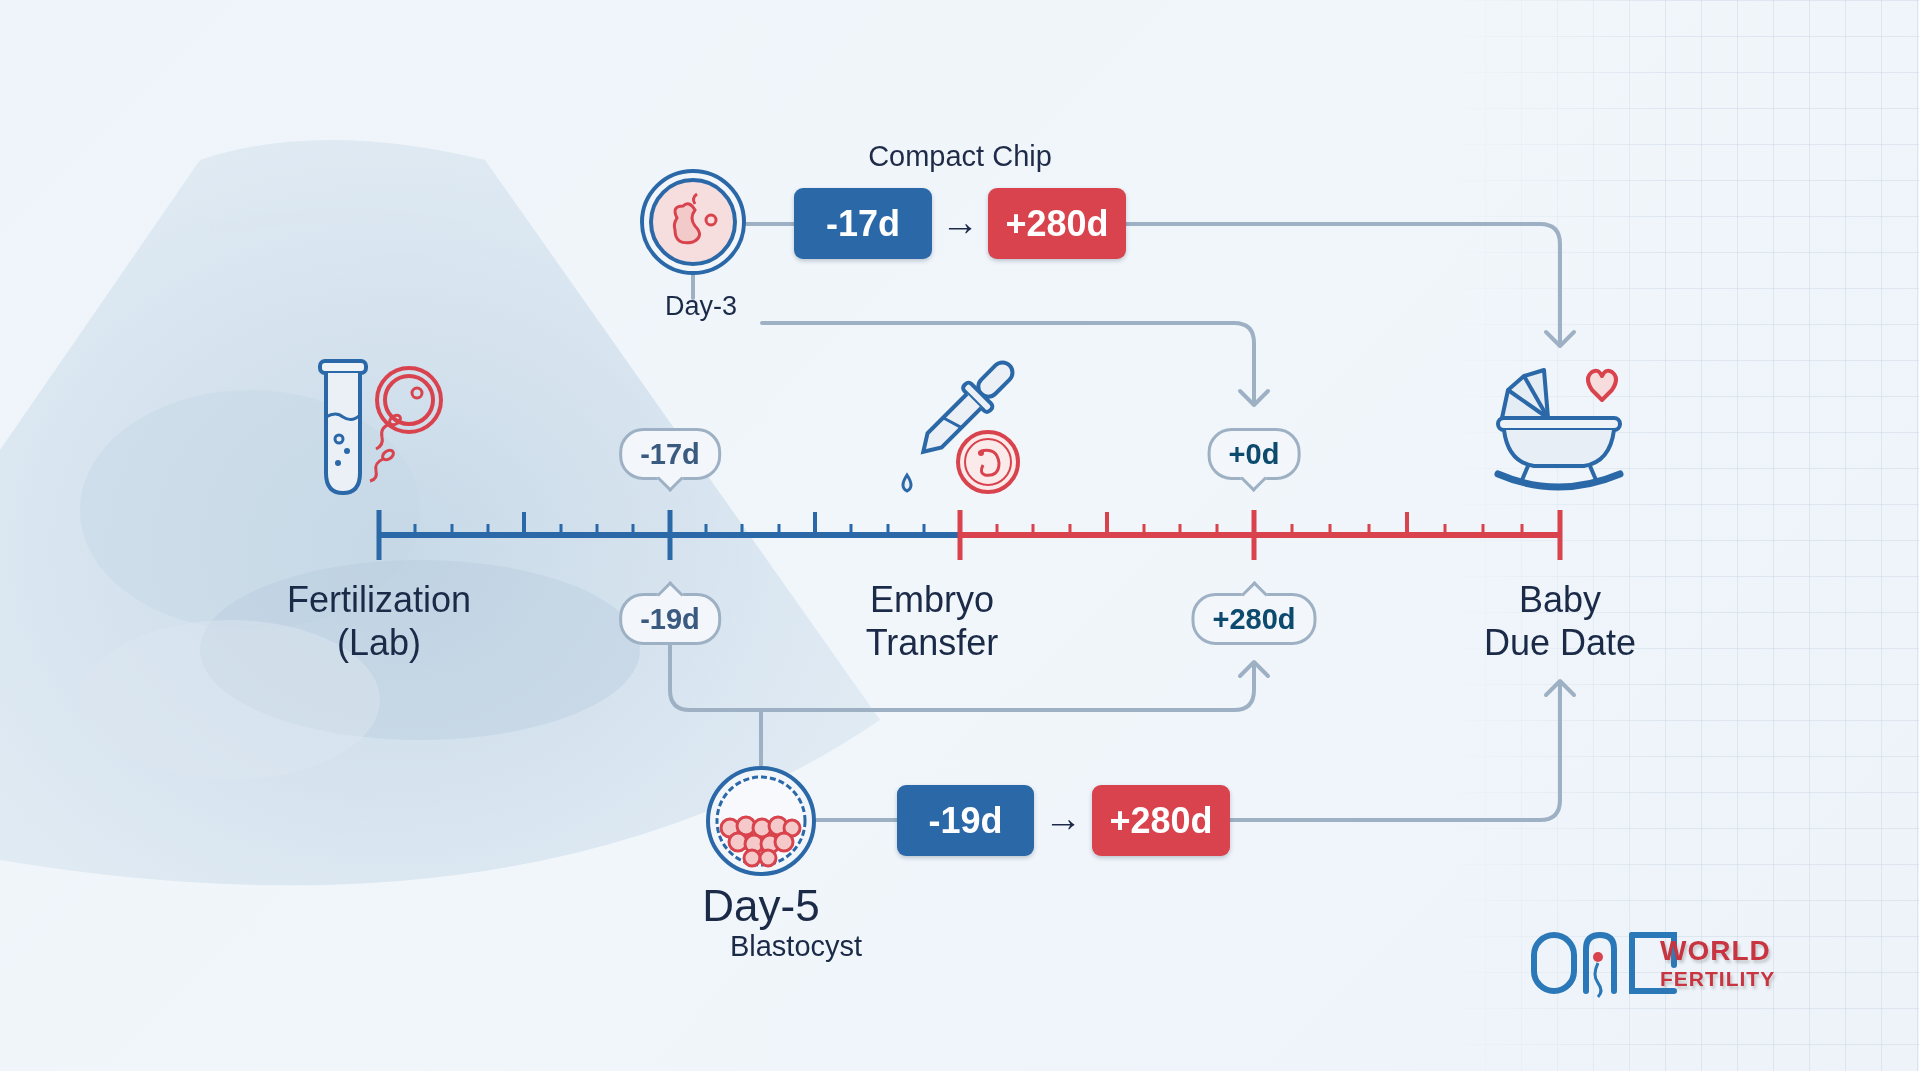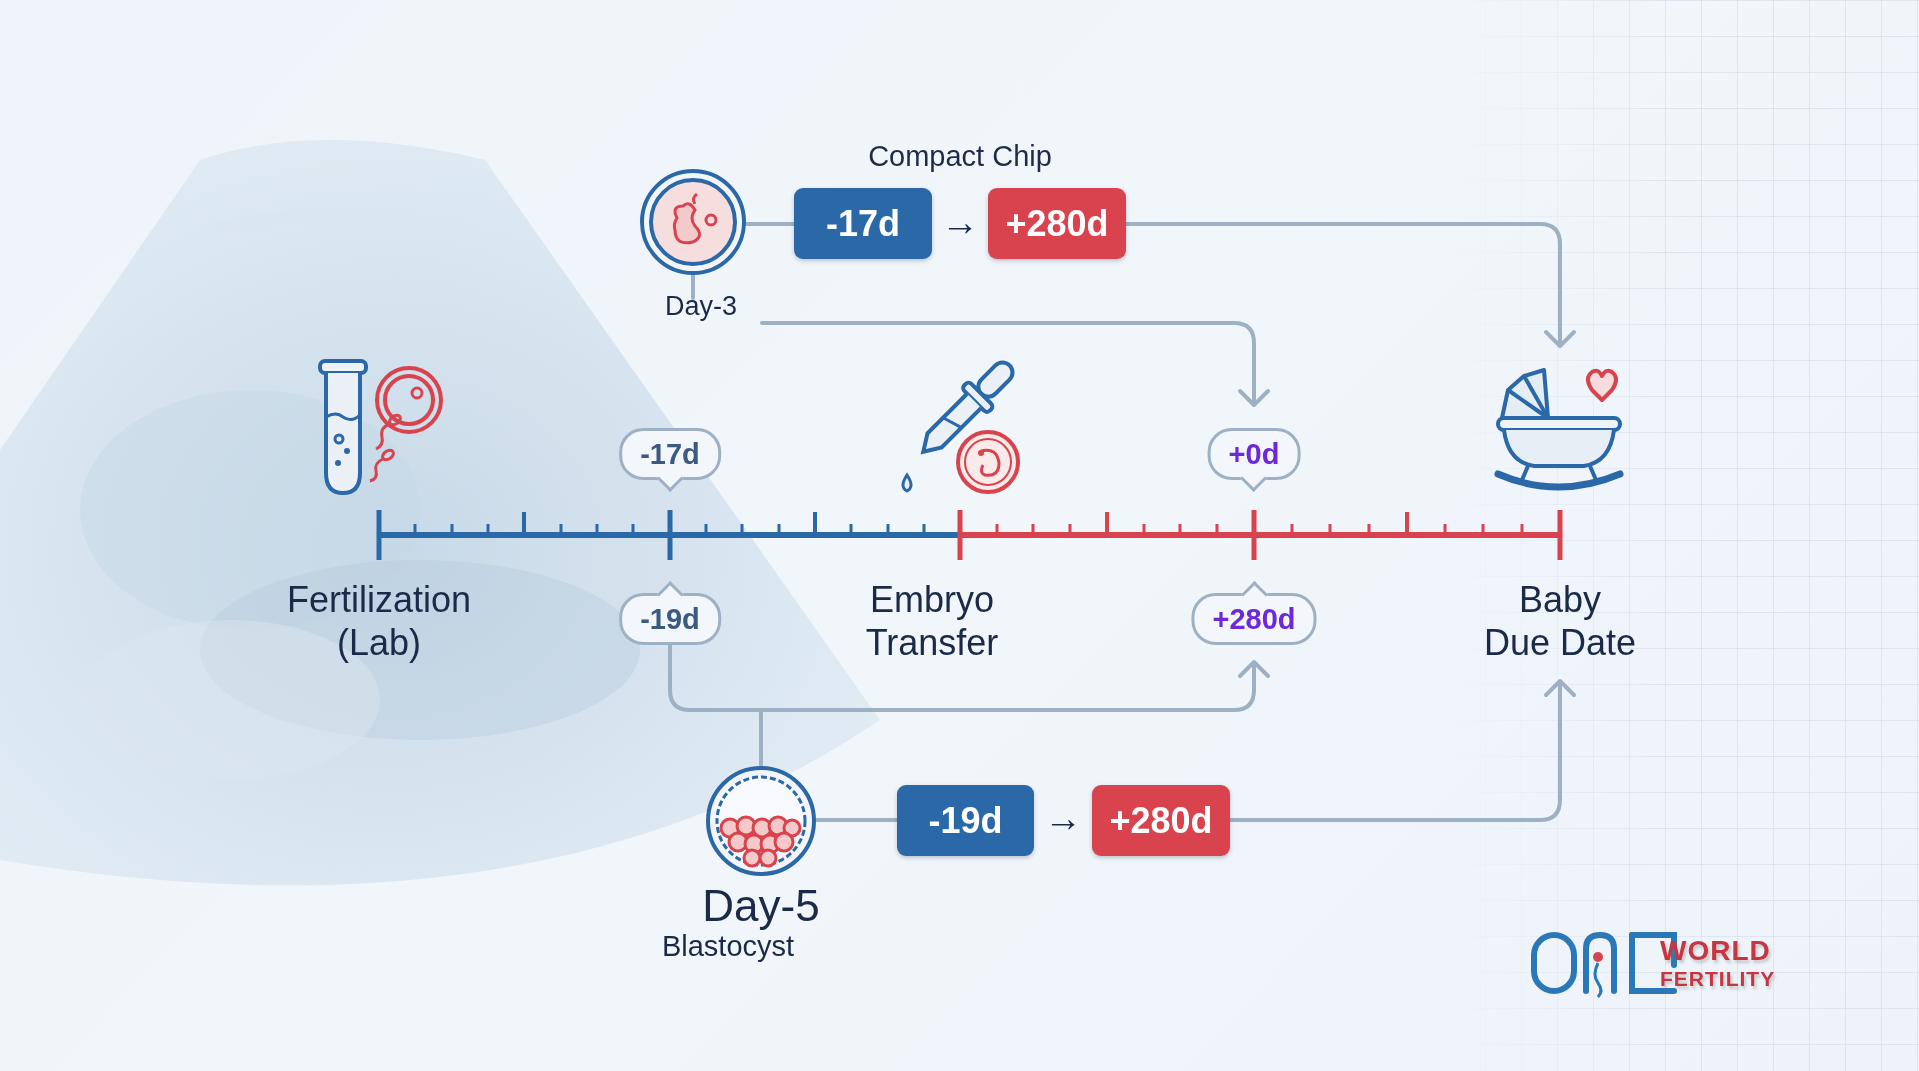--- a/index.html
+++ b/index.html
@@ -18,21 +18,21 @@
   .label{font-size:36px;color:#1b2a47;text-align:center;line-height:43px;transform:translateX(-50%);white-space:nowrap;}
   .sub{font-size:29px;color:#1b2a47;text-align:center;transform:translateX(-50%);white-space:nowrap;}
   .chip{position:absolute;border-radius:9px;color:#fff;font-size:36px;font-weight:bold;
         display:flex;align-items:center;justify-content:center;box-shadow:0 2px 4px rgba(30,50,80,.25);}
   .chip.blue{background:#2b68a8;}
   .chip.red{background:#d9434d;}
   .arrow{position:absolute;font-size:38px;color:#1b2a47;font-weight:bold;transform:translate(-50%,-50%);}
   .bubble{position:absolute;transform:translateX(-50%);height:46px;padding:0 18px;border:3px solid #9eb1c4;
           border-radius:24px;background:#f3f7fb;font-size:29px;font-weight:bold;display:flex;align-items:center;justify-content:center;white-space:nowrap;}
   .bubble.blue-text{color:#3a5a80;}
-  .bubble.red-text{color:#6d28d9;}
+  .bubble.red-text{color:#0c4a6e;}
   .bubble .tail{position:absolute;left:50%;width:16px;height:16px;background:#f3f7fb;border:3px solid #9eb1c4;transform:translateX(-50%) rotate(45deg);}
   .bubble.down .tail{bottom:-11px;border-top:none;border-left:none;}
   .bubble.up .tail{top:-11px;border-bottom:none;border-right:none;}
   .logo{position:absolute;left:1528px;top:925px;width:330px;height:75px;}
   .logo-text{position:absolute;left:132px;font-weight:bold;color:#c8343f;letter-spacing:1px;
              text-shadow:2px 3px 3px rgba(120,120,120,.35);}
 </style>
 </head>
 <body>
 
@@ -217,21 +217,21 @@
       <circle cx="88" cy="64" r="8"></circle>
     <circle cx="34" cy="78" r="9"></circle>
       <circle cx="50" cy="80" r="9"></circle>
       <circle cx="66" cy="80" r="9"></circle>
       <circle cx="80" cy="78" r="9"></circle>
     <circle cx="48" cy="94" r="8"></circle>
       <circle cx="64" cy="94" r="8"></circle>
   </g>
 </svg>
 <div class="abs label" style="left:761px;top:884px;font-size:44px;">Day-5</div>
-<div class="abs sub" style="left:728px;top:930px;">Blastocyst</div>
+<div class="abs sub" style="left:796px;top:930px;">Blastocyst</div>
 
 <div class="chip blue" style="left:897px;top:785px;width:137px;height:71px;">-19d</div>
 <div class="arrow" style="left:1063px;top:818px;">→</div>
 <div class="chip red" style="left:1092px;top:785px;width:138px;height:71px;">+280d</div>
 
 <div class="logo">
   <svg class="abs" style="left:0;top:0;" width="150" height="75">
     <g fill="none" stroke="#2b78b8" stroke-width="6" stroke-linecap="round">
       <rect x="6" y="10" width="40" height="56" rx="20"></rect>
       <path d="M58,66 L58,24 Q58,10 72,10 Q86,10 86,24 L86,66"></path>

